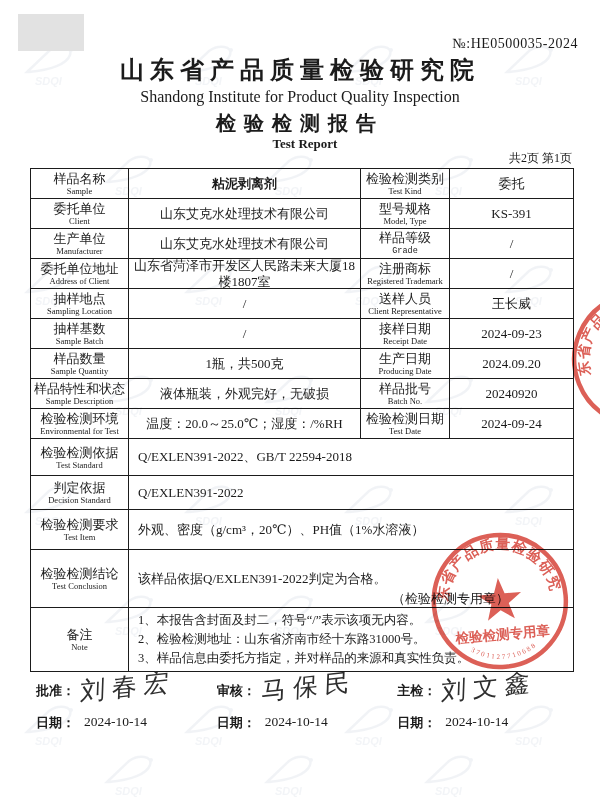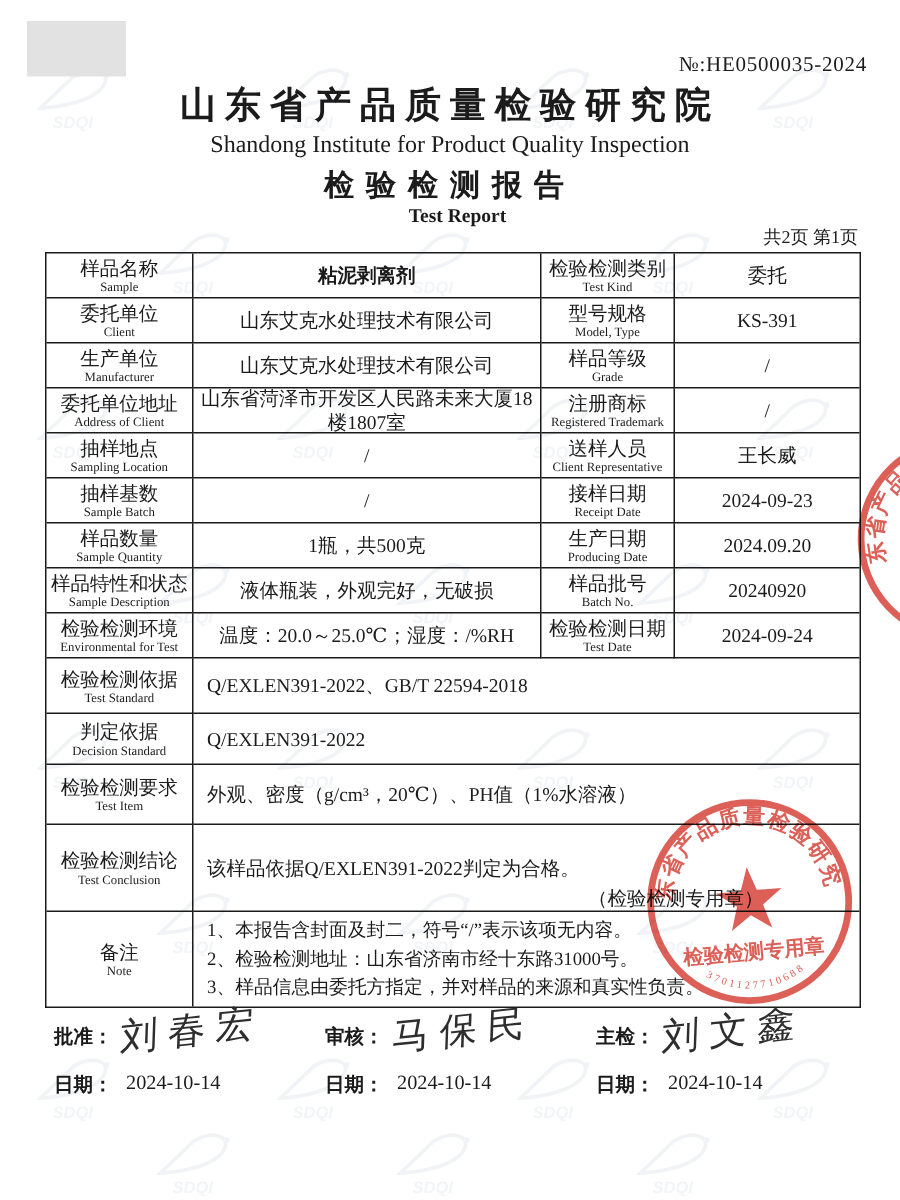--- a/index.html
+++ b/index.html
@@ -225,21 +225,21 @@
       <div class="cell lastcol" style="height: 30px;">
         <div class="val">KS-391</div>
       </div>
       <div class="cell" style="height: 30px;">
         <div class="lbl-cn">生产单位</div>
         <div class="lbl-en">Manufacturer</div>
       </div>
       <div class="cell" style="height: 30px;">
         <div class="val">山东艾克水处理技术有限公司</div>
       </div>
-      <div class="cell" style="height: 30px;">
+      <div class="cell" style="height: 30px; font-family: Liberation Mono, monospace;">
         <div class="lbl-cn">样品等级</div>
         <div class="lbl-en">Grade</div>
       </div>
       <div class="cell lastcol" style="height: 30px;">
         <div class="val">/</div>
       </div>
       <div class="cell" style="height: 30px;">
         <div class="lbl-cn">委托单位地址</div>
         <div class="lbl-en">Address of Client</div>
       </div>

